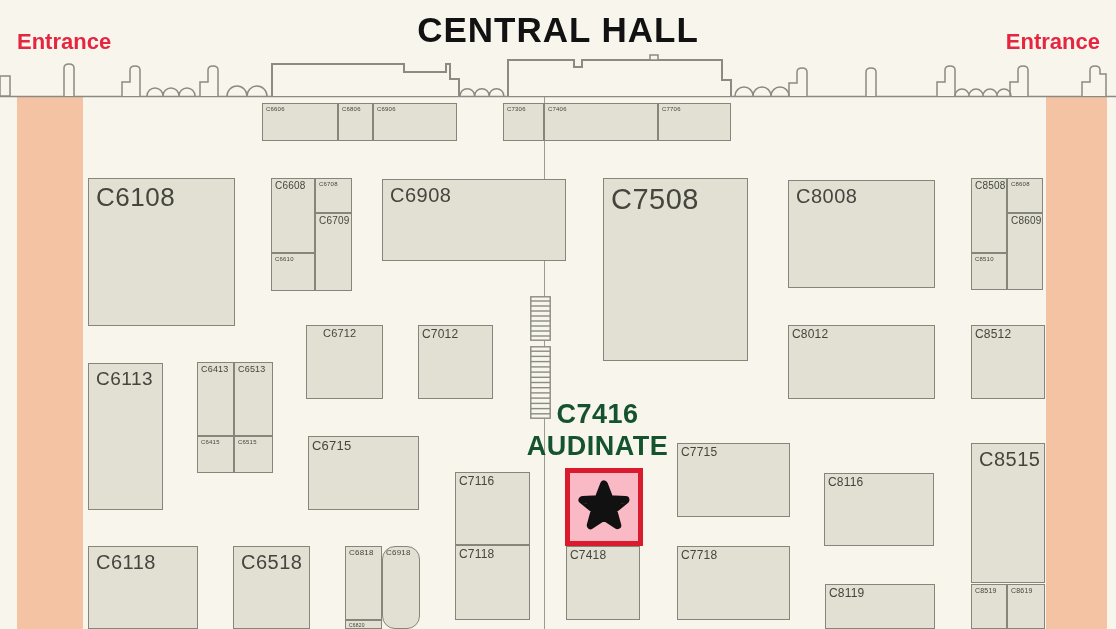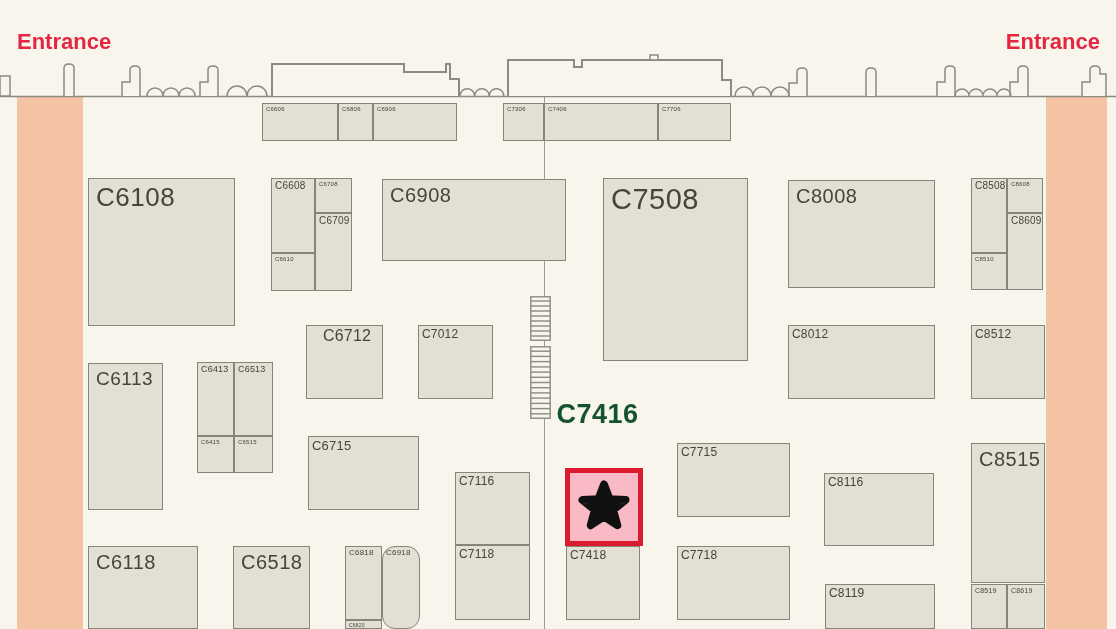--- a/index.html
+++ b/index.html
@@ -98,21 +98,21 @@
       <div class="booth" style="left: 315px; top: 178px; width: 37px; height: 35px; font-size: 6px;"><span>C6708</span></div>
       <div class="booth" style="left: 315px; top: 213px; width: 37px; height: 78px; font-size: 10px;"><span>C6709</span></div>
       <div class="booth" style="left: 271px; top: 253px; width: 44px; height: 38px; font-size: 6px;"><span>C6610</span></div>
       <div class="booth lg" style="left: 382px; top: 179px; width: 184px; height: 82px; font-size: 20px;"><span>C6908</span></div>
       <div class="booth lg" style="left: 603px; top: 178px; width: 145px; height: 183px; font-size: 29px;"><span>C7508</span></div>
       <div class="booth lg" style="left: 788px; top: 180px; width: 147px; height: 108px; font-size: 20px;"><span>C8008</span></div>
       <div class="booth" style="left: 971px; top: 178px; width: 36px; height: 75px; font-size: 10px;"><span>C8508</span></div>
       <div class="booth" style="left: 1007px; top: 178px; width: 36px; height: 35px; font-size: 6px;"><span>C8608</span></div>
       <div class="booth" style="left: 1007px; top: 213px; width: 36px; height: 77px; font-size: 10px;"><span>C8609</span></div>
       <div class="booth" style="left: 971px; top: 253px; width: 36px; height: 37px; font-size: 6px;"><span>C8510</span></div>
-      <div class="booth" style="left: 306px; top: 325px; width: 77px; height: 74px; font-size: 16px; padding-left: 16px;"><span>C6712</span></div>
+      <div class="booth" style="left: 306px; top: 325px; width: 77px; height: 74px; font-size: 11px; padding-left: 16px;"><span>C6712</span></div>
       <div class="booth" style="left: 418px; top: 325px; width: 75px; height: 74px; font-size: 12px;"><span>C7012</span></div>
       <div class="booth" style="left: 788px; top: 325px; width: 147px; height: 74px; font-size: 12px;"><span>C8012</span></div>
       <div class="booth" style="left: 971px; top: 325px; width: 74px; height: 74px; font-size: 12px;"><span>C8512</span></div>
       <div class="booth lg" style="left: 88px; top: 363px; width: 75px; height: 147px; font-size: 19px;"><span>C6113</span></div>
       <div class="booth" style="left: 197px; top: 362px; width: 37px; height: 74px; font-size: 9px;"><span>C6413</span></div>
       <div class="booth" style="left: 234px; top: 362px; width: 39px; height: 74px; font-size: 9px;"><span>C6513</span></div>
       <div class="booth" style="left: 197px; top: 436px; width: 37px; height: 37px; font-size: 6px;"><span>C6415</span></div>
       <div class="booth" style="left: 234px; top: 436px; width: 39px; height: 37px; font-size: 6px;"><span>C6515</span></div>
       <div class="booth" style="left: 308px; top: 436px; width: 111px; height: 74px; font-size: 13px;"><span>C6715</span></div>
       <div class="booth" style="left: 455px; top: 472px; width: 75px; height: 73px; font-size: 12px;"><span>C7116</span></div>
@@ -159,25 +159,27 @@
             <line x1="1" y1="41.7" x2="20" y2="41.7"></line>
             <line x1="1" y1="46.9" x2="20" y2="46.9"></line>
             <line x1="1" y1="52.1" x2="20" y2="52.1"></line>
             <line x1="1" y1="57.4" x2="20" y2="57.4"></line>
             <line x1="1" y1="62.6" x2="20" y2="62.6"></line>
             <line x1="1" y1="67.8" x2="20" y2="67.8"></line>
     </g>
         </svg></div>
     </div>
 
+  <div class="title">CENTRAL HALL</div>
   <div class="entrance left">Entrance</div>
   <div class="entrance right">Entrance</div>
 
   <div class="hl-box" style="left: 565px; top: 468px; width: 78px; height: 78px;">
     <svg width="78" height="76" viewBox="0 0 78 76">
       <polygon points="39,12 45.5,29.1 63.7,30 49.5,41.4 54.3,59 39,49 23.7,59 28.5,41.4 14.3,30 32.5,29.1" fill="#111" stroke="#111" stroke-width="9" stroke-linejoin="round"></polygon>
     </svg>
   </div>
   <div class="hl-label">
     <div>C7416</div>
+    <div>AUDINATE</div>
   </div>
 
 </div>
 
 </body></html>

